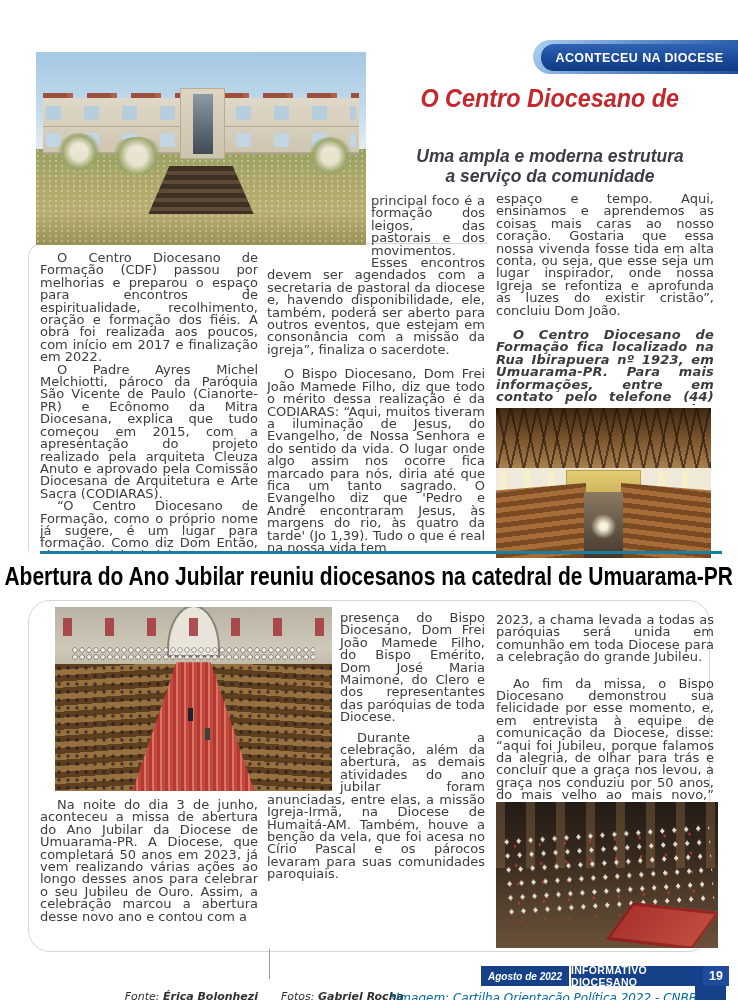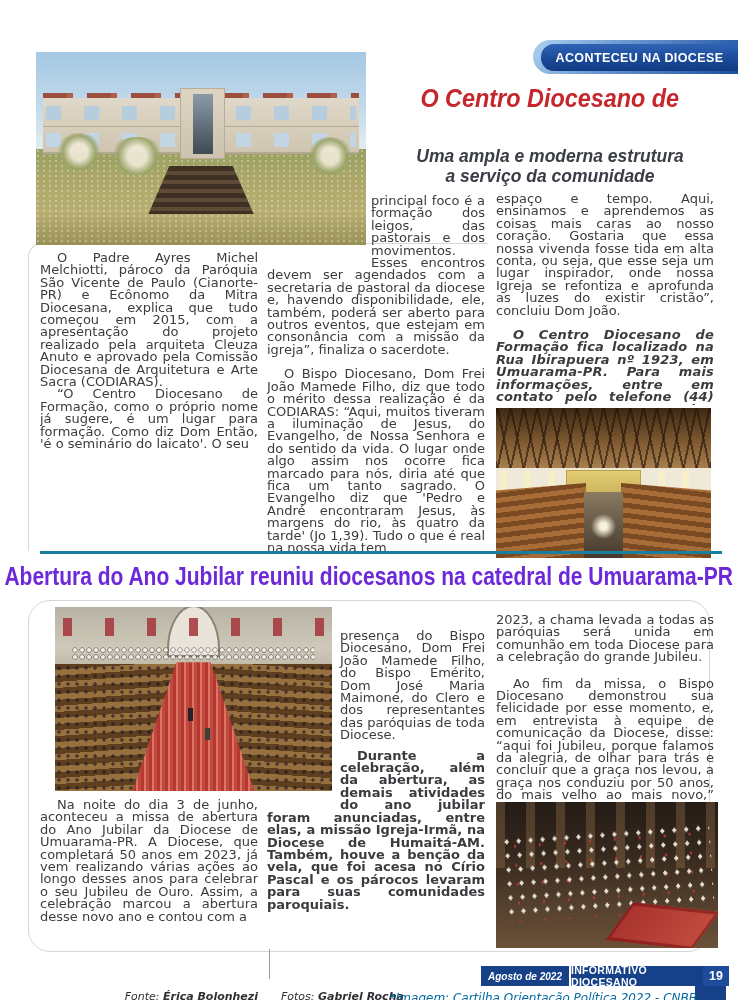--- a/index.html
+++ b/index.html
@@ -44,38 +44,38 @@
   .a1-title .tline > span { display:inline-block; transform:scaleX(.9); transform-origin:center; }
   .a1-sub { position:absolute; left:372px; top:130px; width:356px; text-align:center;
     color:#3a3d46; font-family:"Liberation Sans", sans-serif;
     font-weight:bold; font-style:italic; font-size:17.5px; line-height:20px; }
 
   
   .col { position:absolute; width:218px; font-size:13px; line-height:12.4px;
     text-align:justify; color:#3c3c40; }
   .col p { margin:0; }
   .col p.ind { text-indent:17px; }
-  .col p.gap8 { margin-top:8px;font-weight:bold; }
+  .col p.gap8 { margin-top:8px; }
   .col p.gap12 { margin-top:12px; }
   .col p.gap14 { margin-top:14px; }
   .col p.gap24 { margin-top:24px; }
   .spacer-l { float:left; }
   .note { font-weight:bold; font-style:italic; letter-spacing:.2px; }
 
   .a1-col1 { left:40px; top:236px; height:300px; overflow:hidden; }
   .a1-col2 { left:267px; top:179px; height:358px; overflow:hidden; }
   .a1-col3 { left:496px; top:177px; height:212px; overflow:hidden; }
   .a2-col1 { left:40px;  top:783px; height:148px; overflow:hidden; }
-  .a2-col2 { left:267px; top:614px; height:338px; overflow:hidden; }
+  .a2-col2 { left:267px; top:596px; height:338px; overflow:hidden; }
   .a2-col3 { left:496px; top:598px; height:186px; overflow:hidden; }
 
   
   .teal-rule { position:absolute; left:40px; top:535px; width:682px; height:3px; background:#1a7f9e; }
   .a2-title { position:absolute; left:24px; top:545px; width:690px; text-align:center;
-    color:#6d28d9; font-family:"Liberation Sans", sans-serif; font-weight:bold;
+    color:#000000; font-family:"Liberation Sans", sans-serif; font-weight:bold;
     font-size:25px; line-height:30px; display:flex; justify-content:center; white-space:nowrap; }
   .a2-title > span { display:inline-block; transform:scaleX(.84); transform-origin:center; }
 
   
   .photo { position:absolute; overflow:hidden; background:#888; }
   .photo > div { position:absolute; }
 
   
   .ph-building { left:36px; top:36px; width:330px; height:193px; }
   .p1-sky { inset:0; background:linear-gradient(180deg,#a5c8e4 0%,#c3dbeb 30%,#e0ebf1 48%); }
@@ -221,20 +221,21 @@
     <div class="tline">
         <span>O Centro Diocesano de</span>
       </div>
   </div>
   <div class="a1-sub">
     <div>Uma ampla e moderna estrutura</div>
     <div>a serviço da comunidade</div>
   </div>
 
   <div class="col a1-col1">
+    <p class="ind">O Centro Diocesano de Formação (CDF) passou por melhorias e preparou o espaço para encontros de espiritualidade, recolhimento, oração e formação dos fiéis. A obra foi realizada aos poucos, com início em 2017 e finalização em 2022.</p>
     <p class="ind">O Padre Ayres Michel Melchiotti, pároco da Paróquia São Vicente de Paulo (Cianorte-PR) e Ecônomo da Mitra Diocesana, explica que tudo começou em 2015, com a apresentação do projeto realizado pela arquiteta Cleuza Anuto e aprovado pela Comissão Diocesana de Arquitetura e Arte Sacra (CODIARAS).</p>
     <p class="ind">“O Centro Diocesano de Formação, como o próprio nome já sugere, é um lugar para formação. Como diz Dom Então, 'é o seminário do laicato'. O seu</p>
   </div>
 
   <div class="col a1-col2">
     <div class="spacer-l" style="width:104px;height:74px;"></div>
     <p>principal foco é a formação dos leigos, das pastorais e dos movimentos. Esses encontros devem ser agendados com a secretaria de pastoral da diocese e, havendo disponibilidade, ele, também, poderá ser aberto para outros eventos, que estejam em consonância com a missão da igreja”, finaliza o sacerdote.</p>
     <p class="ind gap12">O Bispo Diocesano, Dom Frei João Mamede Filho, diz que todo o mérito dessa realização é da CODIARAS: “Aqui, muitos tiveram a iluminação de Jesus, do Evangelho, de Nossa Senhora e do sentido da vida. O lugar onde algo assim nos ocorre fica marcado para nós, diria até que fica um tanto sagrado. O Evangelho diz que 'Pedro e André encontraram Jesus, às margens do rio, às quatro da tarde' (Jo 1,39). Tudo o que é real na nossa vida tem</p>
   </div>
 

